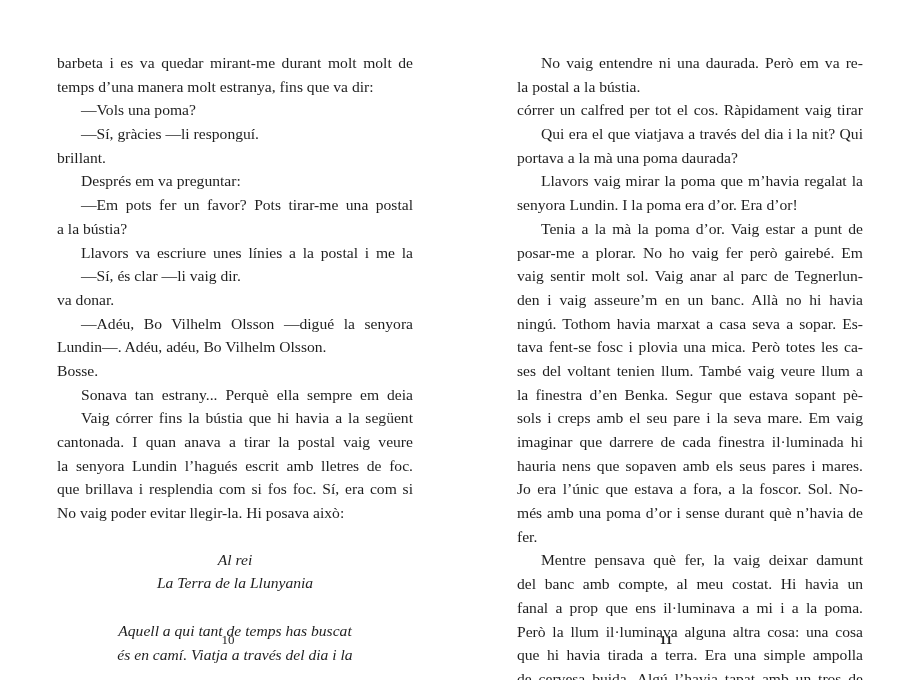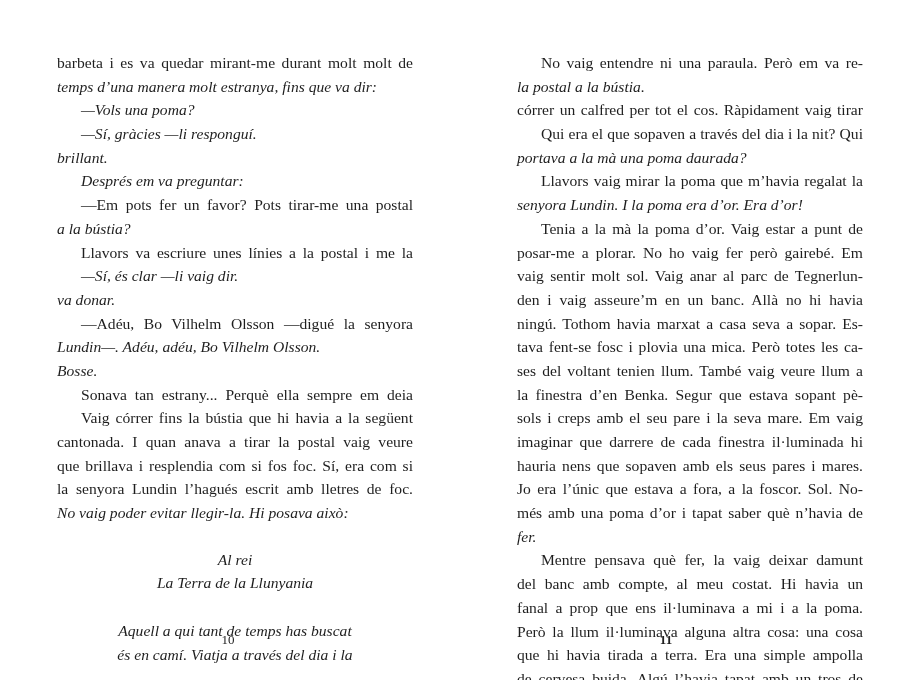--- a/index.html
+++ b/index.html
@@ -10,21 +10,21 @@
     .page { position: absolute; top: 0; height: 566px; }
     .page.left { left: 0; width: 450px; }
     .page.right { left: 450px; width: 450px; }
     .text-block {
       position: absolute; top: 51px; width: 356px;
       font-size: 15.6px; line-height: 23.7px; text-align: justify;
     }
     .page.left .text-block { left: 57px; }
     .page.right .text-block { left: 67px; width: 346px; }
     .line { display: block; white-space: nowrap; text-align: justify; text-align-last: justify; height: 23.7px; }
-    .line.last { text-align-last: left; font-style: italic; }
+    .line.last { text-align-last: left; }
     .line.indent { padding-left: 24px; }
     .verse { text-align: center; font-style: italic; margin-top: 23px; }
     .verse .vline { display: block; height: 23.7px; white-space: nowrap; }
     .verse .gap { display: block; height: 23.7px; }
     .page-number {
       position: absolute; top: 632px; font-size: 13px; width: 40px; text-align: center;
     }
     .page.left .page-number { left: 208px; }
     .page.right .page-number { left: 196px; font-weight: bold; }
   </style>
@@ -43,56 +43,56 @@
       <span class="line last">a la bústia?</span>
       <span class="line indent">Llavors va escriure unes línies a la postal i me la</span>
       <span class="line indent last">—Sí, és clar —li vaig dir.</span>
       <span class="line last">va donar.</span>
       <span class="line indent">—Adéu, Bo Vilhelm Olsson —digué la senyora</span>
       <span class="line last">Lundin—. Adéu, adéu, Bo Vilhelm Olsson.</span>
       <span class="line last">Bosse.</span>
       <span class="line indent">Sonava tan estrany... Perquè ella sempre em deia</span>
       <span class="line indent">Vaig córrer fins la bústia que hi havia a la següent</span>
       <span class="line">cantonada. I quan anava a tirar la postal vaig veure</span>
+      <span class="line">la senyora Lundin l’hagués escrit amb lletres de foc.</span>
       <span class="line">que brillava i resplendia com si fos foc. Sí, era com si</span>
-      <span class="line">la senyora Lundin l’hagués escrit amb lletres de foc.</span>
       <span class="line last">No vaig poder evitar llegir-la. Hi posava això:</span>
       <div class="verse">
         <span class="vline">Al rei</span>
         <span class="vline">La Terra de la Llunyania</span>
         <span class="gap"></span>
         <span class="vline">Aquell a qui tant de temps has buscat</span>
         <span class="vline">és en camí. Viatja a través del dia i la</span>
       </div>
     </div>
   <div class="page-number">10</div>
 </div>
 
 <div class="page right">
   <div class="text-block" id="right-text">
-      <span class="line indent">No vaig entendre ni una paraula. Però em va re-</span>
+      <span class="line indent">No vaig entendre ni una daurada. Però em va re-</span>
       <span class="line last">la postal a la bústia.</span>
       <span class="line">córrer un calfred per tot el cos. Ràpidament vaig tirar</span>
-      <span class="line indent">Qui era el que sopaven a través del dia i la nit? Qui</span>
+      <span class="line indent">Qui era el que viatjava a través del dia i la nit? Qui</span>
       <span class="line last">portava a la mà una poma daurada?</span>
       <span class="line indent">Llavors vaig mirar la poma que m’havia regalat la</span>
       <span class="line last">senyora Lundin. I la poma era d’or. Era d’or!</span>
       <span class="line indent">Tenia a la mà la poma d’or. Vaig estar a punt de</span>
       <span class="line">posar-me a plorar. No ho vaig fer però gairebé. Em</span>
       <span class="line">vaig sentir molt sol. Vaig anar al parc de Tegnerlun-</span>
       <span class="line">den i vaig asseure’m en un banc. Allà no hi havia</span>
       <span class="line">ningú. Tothom havia marxat a casa seva a sopar. Es-</span>
       <span class="line">tava fent-se fosc i plovia una mica. Però totes les ca-</span>
       <span class="line">ses del voltant tenien llum. També vaig veure llum a</span>
       <span class="line">la finestra d’en Benka. Segur que estava sopant pè-</span>
       <span class="line">sols i creps amb el seu pare i la seva mare. Em vaig</span>
       <span class="line">imaginar que darrere de cada finestra il·luminada hi</span>
       <span class="line">hauria nens que sopaven amb els seus pares i mares.</span>
       <span class="line">Jo era l’únic que estava a fora, a la foscor. Sol. No-</span>
-      <span class="line">més amb una poma d’or i tapat saber què n’havia de</span>
+      <span class="line">més amb una poma d’or i sense durant què n’havia de</span>
       <span class="line last">fer.</span>
       <span class="line indent">Mentre pensava què fer, la vaig deixar damunt</span>
       <span class="line">del banc amb compte, al meu costat. Hi havia un</span>
       <span class="line">fanal a prop que ens il·luminava a mi i a la poma.</span>
       <span class="line">Però la llum il·luminava alguna altra cosa: una cosa</span>
       <span class="line">que hi havia tirada a terra. Era una simple ampolla</span>
       <span class="line">de cervesa buida. Algú l’havia tapat amb un tros de</span>
     </div>
   <div class="page-number">11</div>
 </div>

